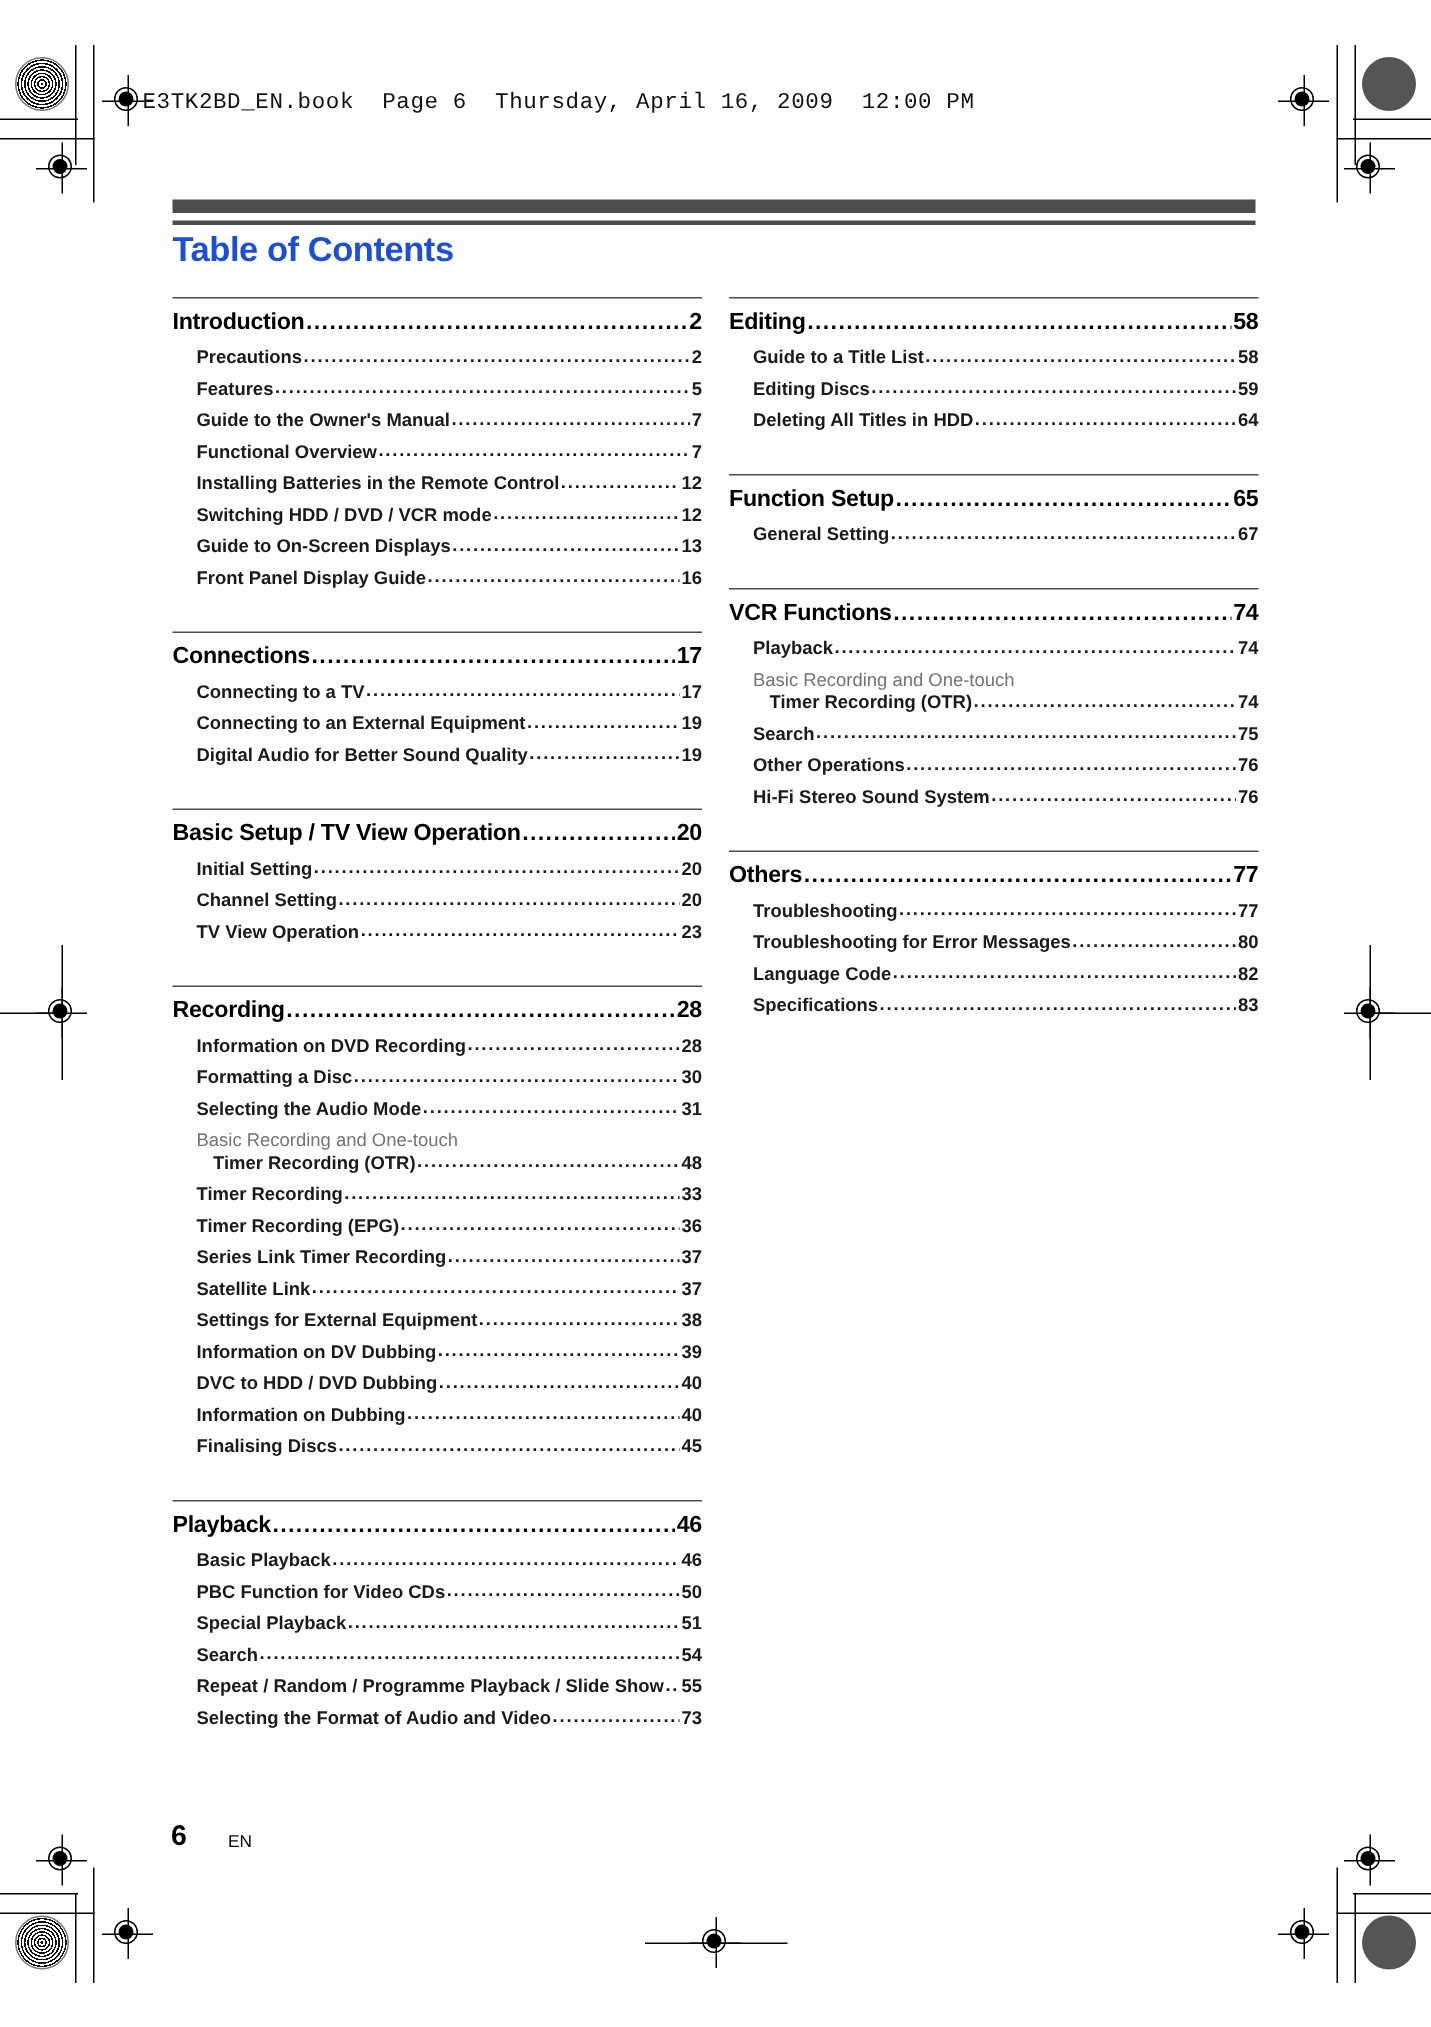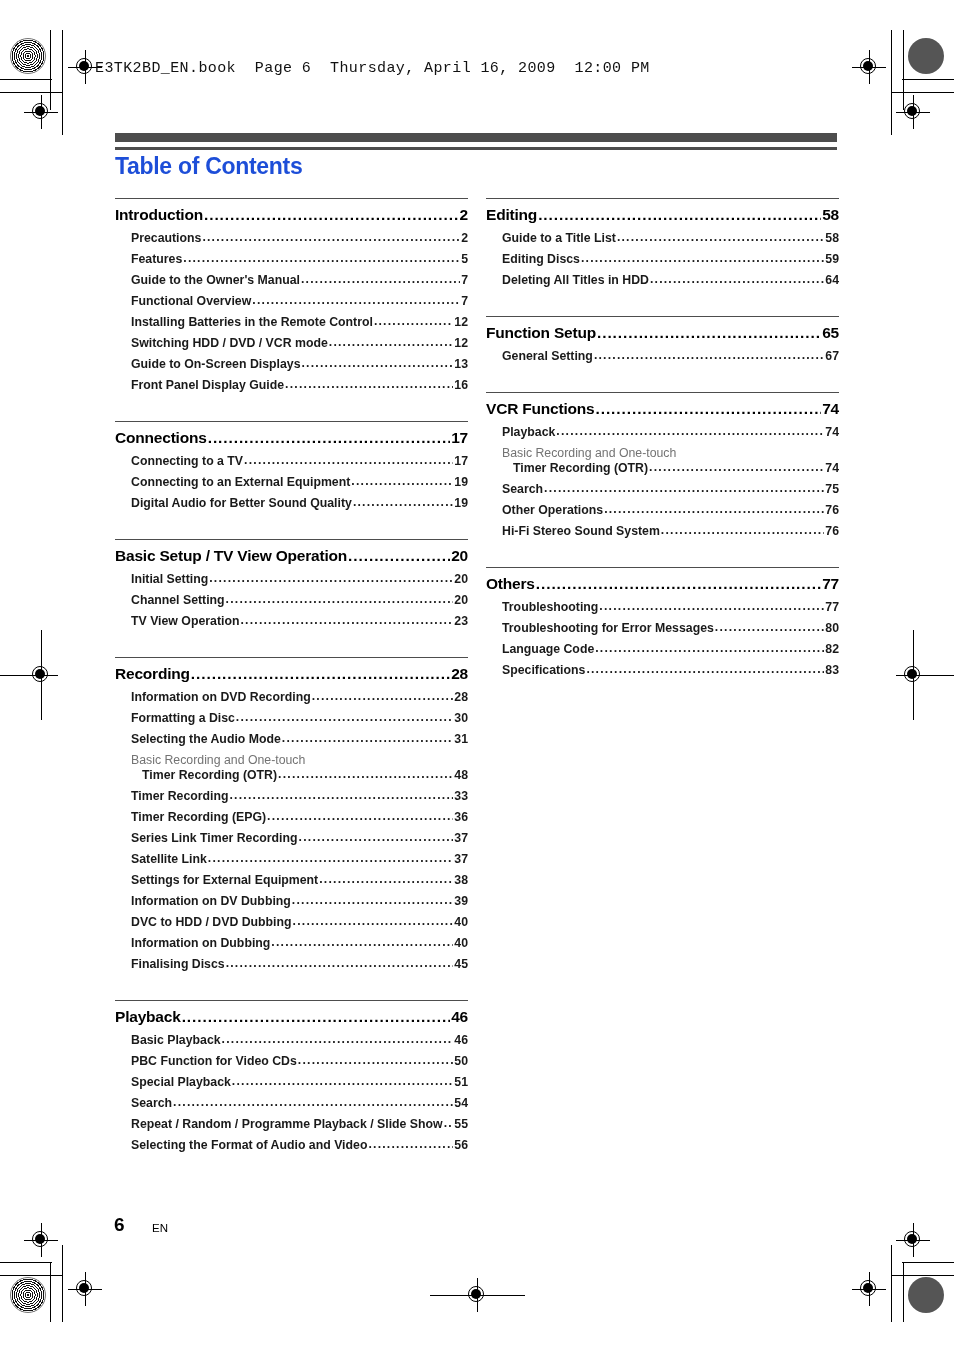--- a/index.html
+++ b/index.html
@@ -510,21 +510,21 @@
           <span class="pg">54</span>
         </div>
         <div class="toc-row toc-entry">
           <span class="lbl">Repeat / Random / Programme Playback / Slide Show</span>
           <span class="leader"></span>
           <span class="pg">55</span>
         </div>
         <div class="toc-row toc-entry">
           <span class="lbl">Selecting the Format of Audio and Video</span>
           <span class="leader"></span>
-          <span class="pg">56</span>
+          <span class="pg">73</span>
         </div>
       </div>
     </div>
   <div class="col col-right" id="col-right">
       <div class="toc-section">
         <div class="sec-rule"></div>
         <div class="toc-row toc-head">
           <span class="lbl">Editing</span>
           <span class="leader"></span>
           <span class="pg">58</span>

